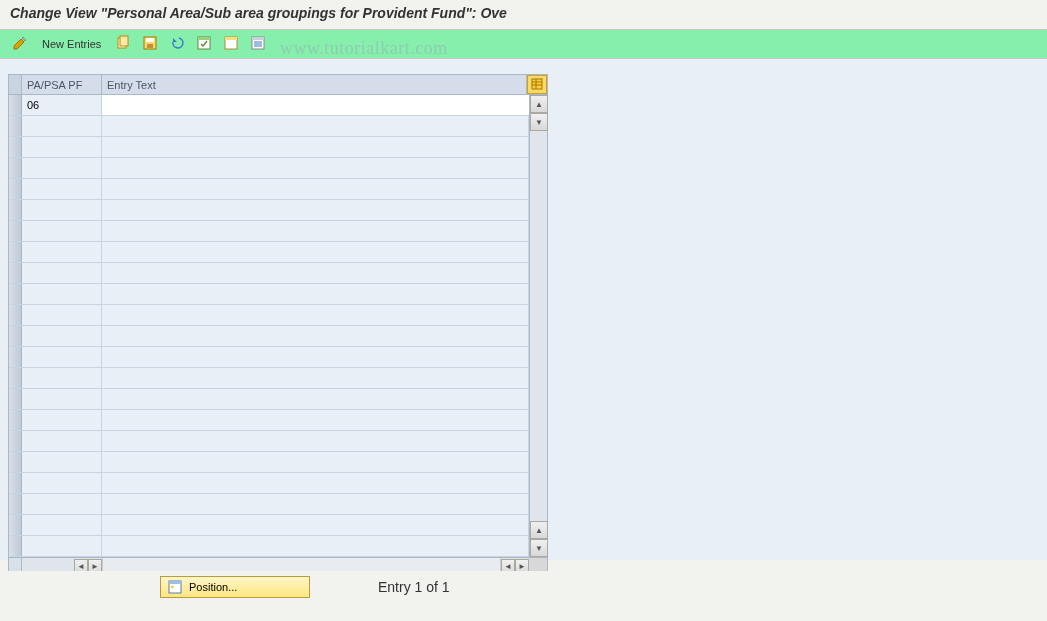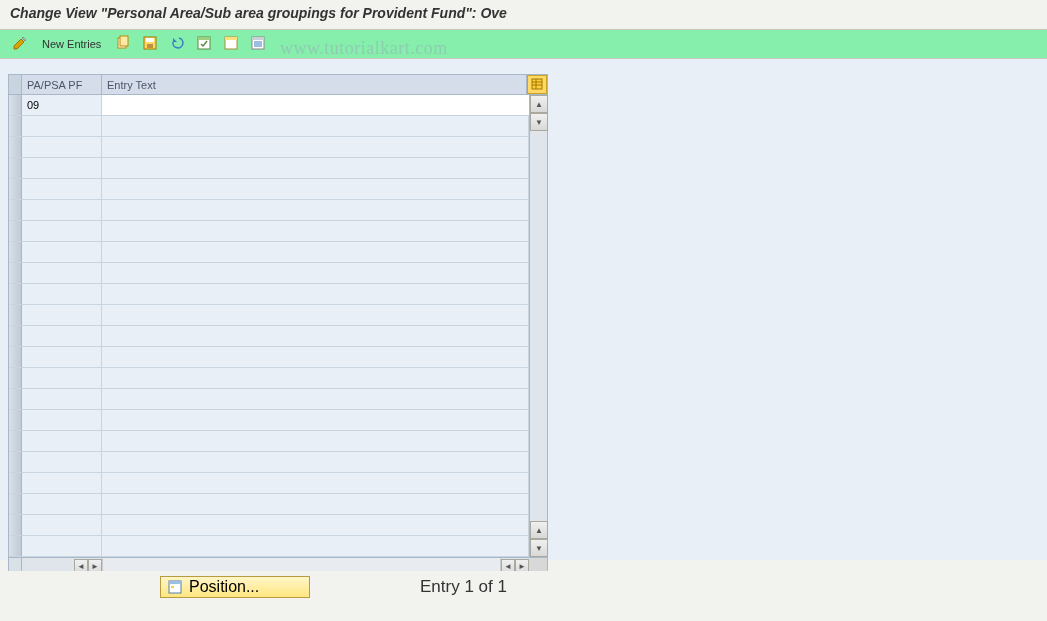--- a/index.html
+++ b/index.html
@@ -196,35 +196,35 @@
     }
     .position-btn {
       margin-left: 140px;
       background: linear-gradient(#fff6c8, #ffe680);
       border: 1px solid #b89b3e;
       padding: 3px 30px 3px 6px;
       display: flex;
       align-items: center;
       gap: 6px;
       cursor: pointer;
-      font-size: 16px;
+      font-size: 11px;
       height: 22px;
       width: 150px;
     }
     .position-btn .icon-box {
       width: 16px;
       height: 16px;
       display: inline-flex;
       align-items: center;
       justify-content: center;
     }
     .entry-text {
-      margin-left: 110px;
+      margin-left: 68px;
       color: #333;
-      font-size: 17px;
+      font-size: 14px;
     }
     .watermark {
       position: absolute;
       top: 38px;
       left: 280px;
       font-size: 18px;
       color: rgba(150, 170, 185, 0.5);
       font-family: Liberation Serif, serif;
       letter-spacing: 0.5px;
       pointer-events: none;
@@ -325,21 +325,21 @@
               <line x1="5" y1="1" x2="5" y2="11" stroke="#a07800"></line>
             </svg>
         </span>
       </div>
     </div>
     <div class="table-body">
       <div class="table-rows">
         <div class="data-row">
           <div class="row-selector"></div>
           <div class="data-cell col-1">
-              <span>09</span>
+              <span>06</span>
             </div>
         </div>
         <div class="data-row">
             <div class="row-selector"></div>
             <div class="data-cell col-1">
               <span></span>
             </div>
             <div class="data-cell col-2">
               <span></span>
             </div>

